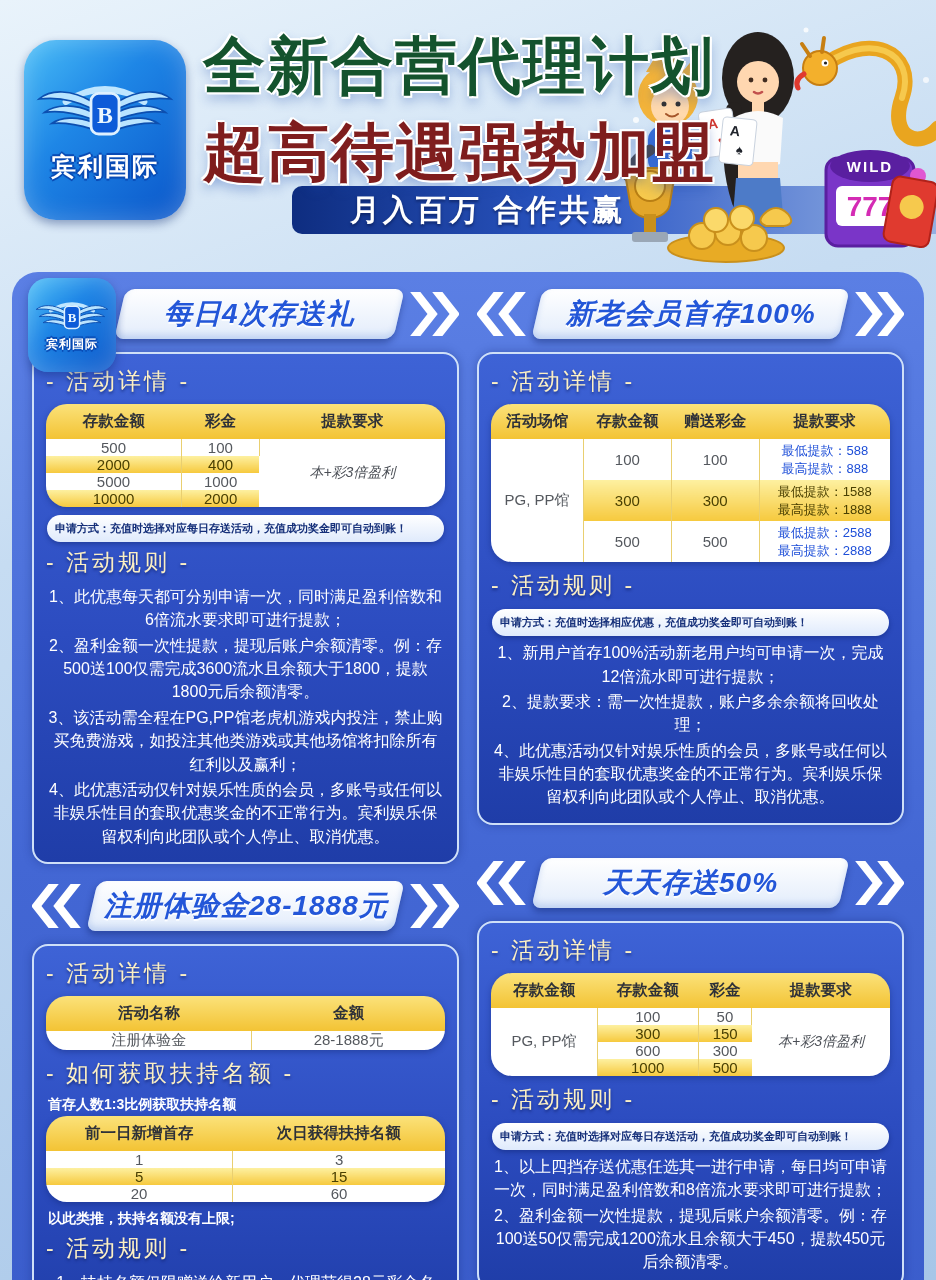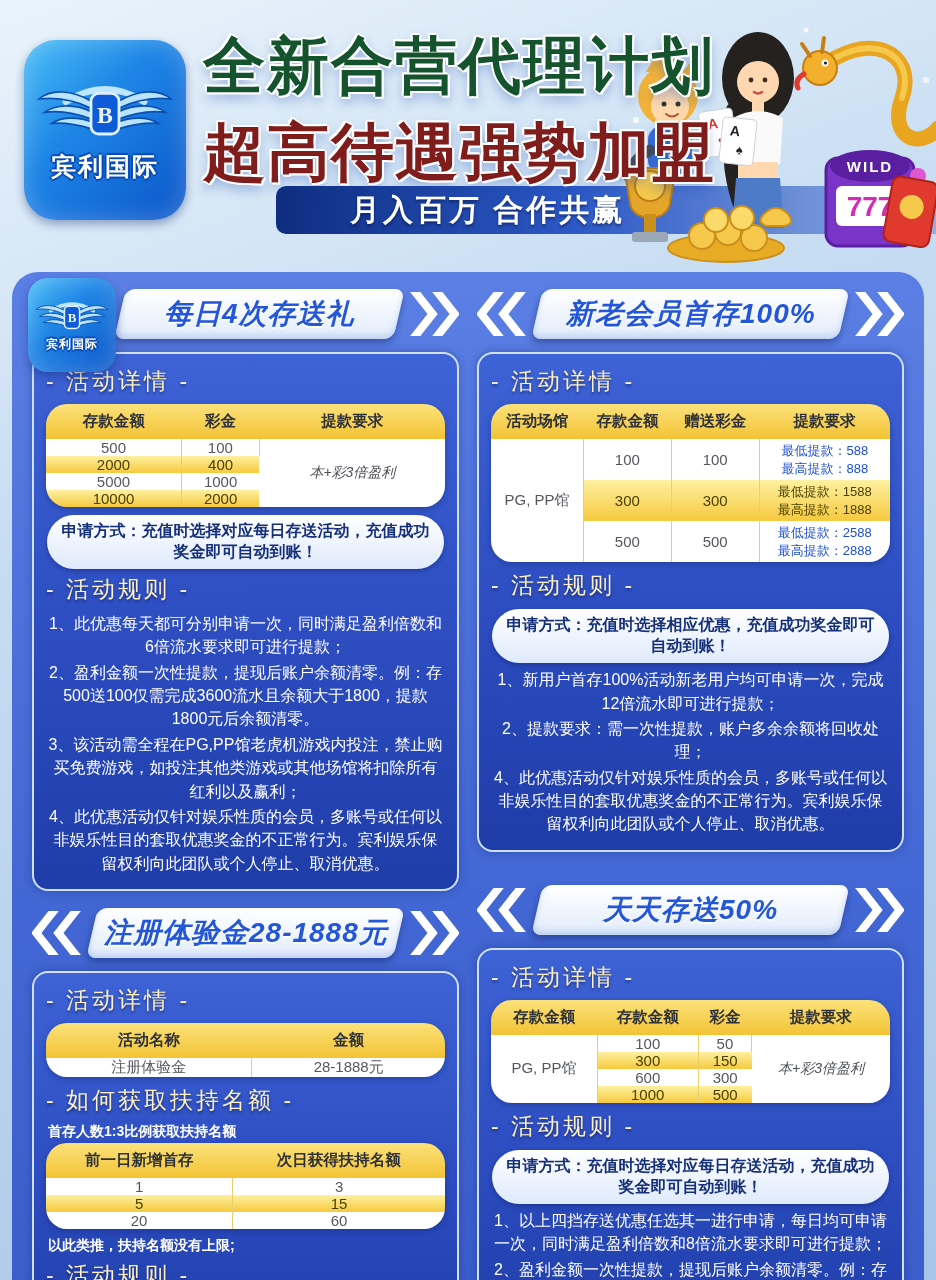--- a/index.html
+++ b/index.html
@@ -6,24 +6,24 @@
   html,body { width:936px; }
   body {
     height:1280px; overflow:hidden;
     font-family:"Liberation Sans","DejaVu Sans",sans-serif;
     background:linear-gradient(160deg,#e9f3fb 0%,#c6dcf2 35%,#a7c6e8 100%);
   }
   
   .header { position:relative; width:936px; height:266px; }
   .hero-art { position:absolute; right:0; top:0; width:330px; height:266px; z-index:1; }
   .band {
-    position:absolute; left:276px; right:0; top:186px; height:48px; z-index:0;
+    position:absolute; left:292px; right:0; top:186px; height:48px; z-index:0;
     background:linear-gradient(90deg,#0e2d80 0%,#2c58c6 45%,#93afe2 100%);
     border-radius:10px 0 0 10px;
-    display:flex; align-items:center; padding-left:74px;
+    display:flex; align-items:center; padding-left:58px;
   }
   .band-text { color:#fff; font-size:30px; font-weight:800; letter-spacing:3px;
     text-shadow:0 2px 3px rgba(5,20,70,.6); }
   .titles { position:absolute; left:203px; top:24px; z-index:2; width:510px; }
   .title1 {
     font-family:"Liberation Serif","DejaVu Serif",serif;
     font-size:62px; font-weight:700; color:#14532d; letter-spacing:2px; white-space:nowrap;
     text-shadow:-2px 0 #fff,2px 0 #fff,0 -2px #fff,0 2px #fff,2px 2px #fff,-2px -2px #fff,0 6px 12px rgba(25,70,170,.45);
   }
   .title2 {
@@ -88,21 +88,21 @@
     color:#2e3138; font-size:15.5px; font-weight:700; padding:7px 2px; text-align:center;
   }
   td { background:#fff; text-align:center; font-size:15px; color:#54585e; padding:0 2px; }
   td:not(:last-child) { border-right:1px solid #e9cf70; }
   tr.alt td.v { background:linear-gradient(180deg,#fdf0a0 0%,#f6c93e 100%); color:#4a4002; }
   td.req { font-size:14px; color:#4a4e55;font-style:italic; }
   td.mm { font-size:13px; line-height:1.35; color:#1d4ed8; padding:3px 2px; }
   .pill {
     background:linear-gradient(180deg,#ffffff 0%,#dfeafc 100%);
     border-radius:999px; margin:8px 1px 5px; padding:6px 8px;
-    text-align:center; font-size:16px; font-weight:700; color:#16307a;
+    text-align:left; font-size:11px; font-weight:700; color:#16307a;
     box-shadow:0 2px 5px rgba(8,25,90,.4);
   }
   .rules { margin-top:3px; }
   .rule { color:#fff; font-size:16px; line-height:1.46; margin:2px 1px; text-align:center; }
   .note { color:#fff; font-size:14px; font-weight:700; margin:4px 2px 5px; }
   .note.tight { margin:6px 2px 2px; }
 </style>
 </head>
 <body>
 

